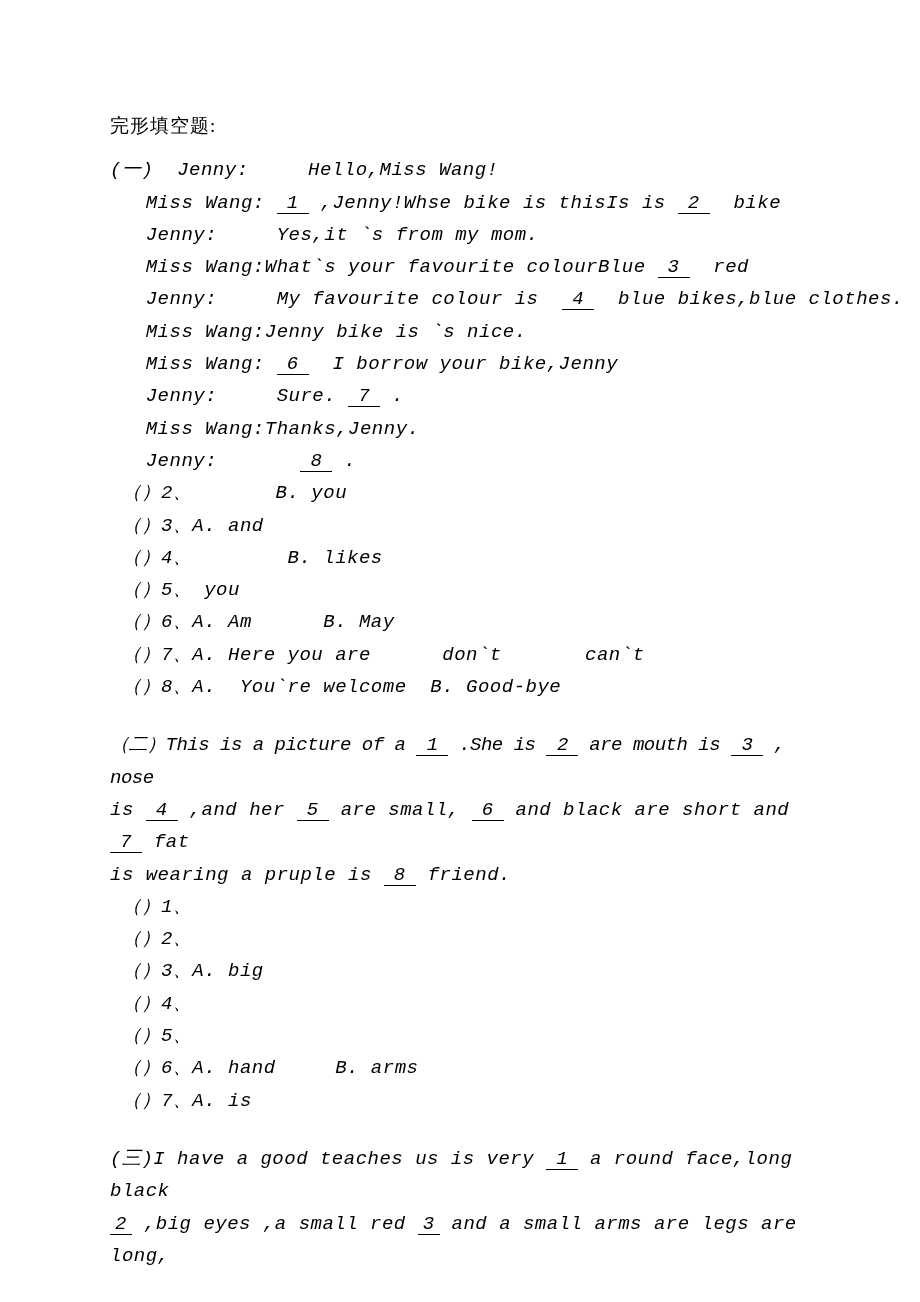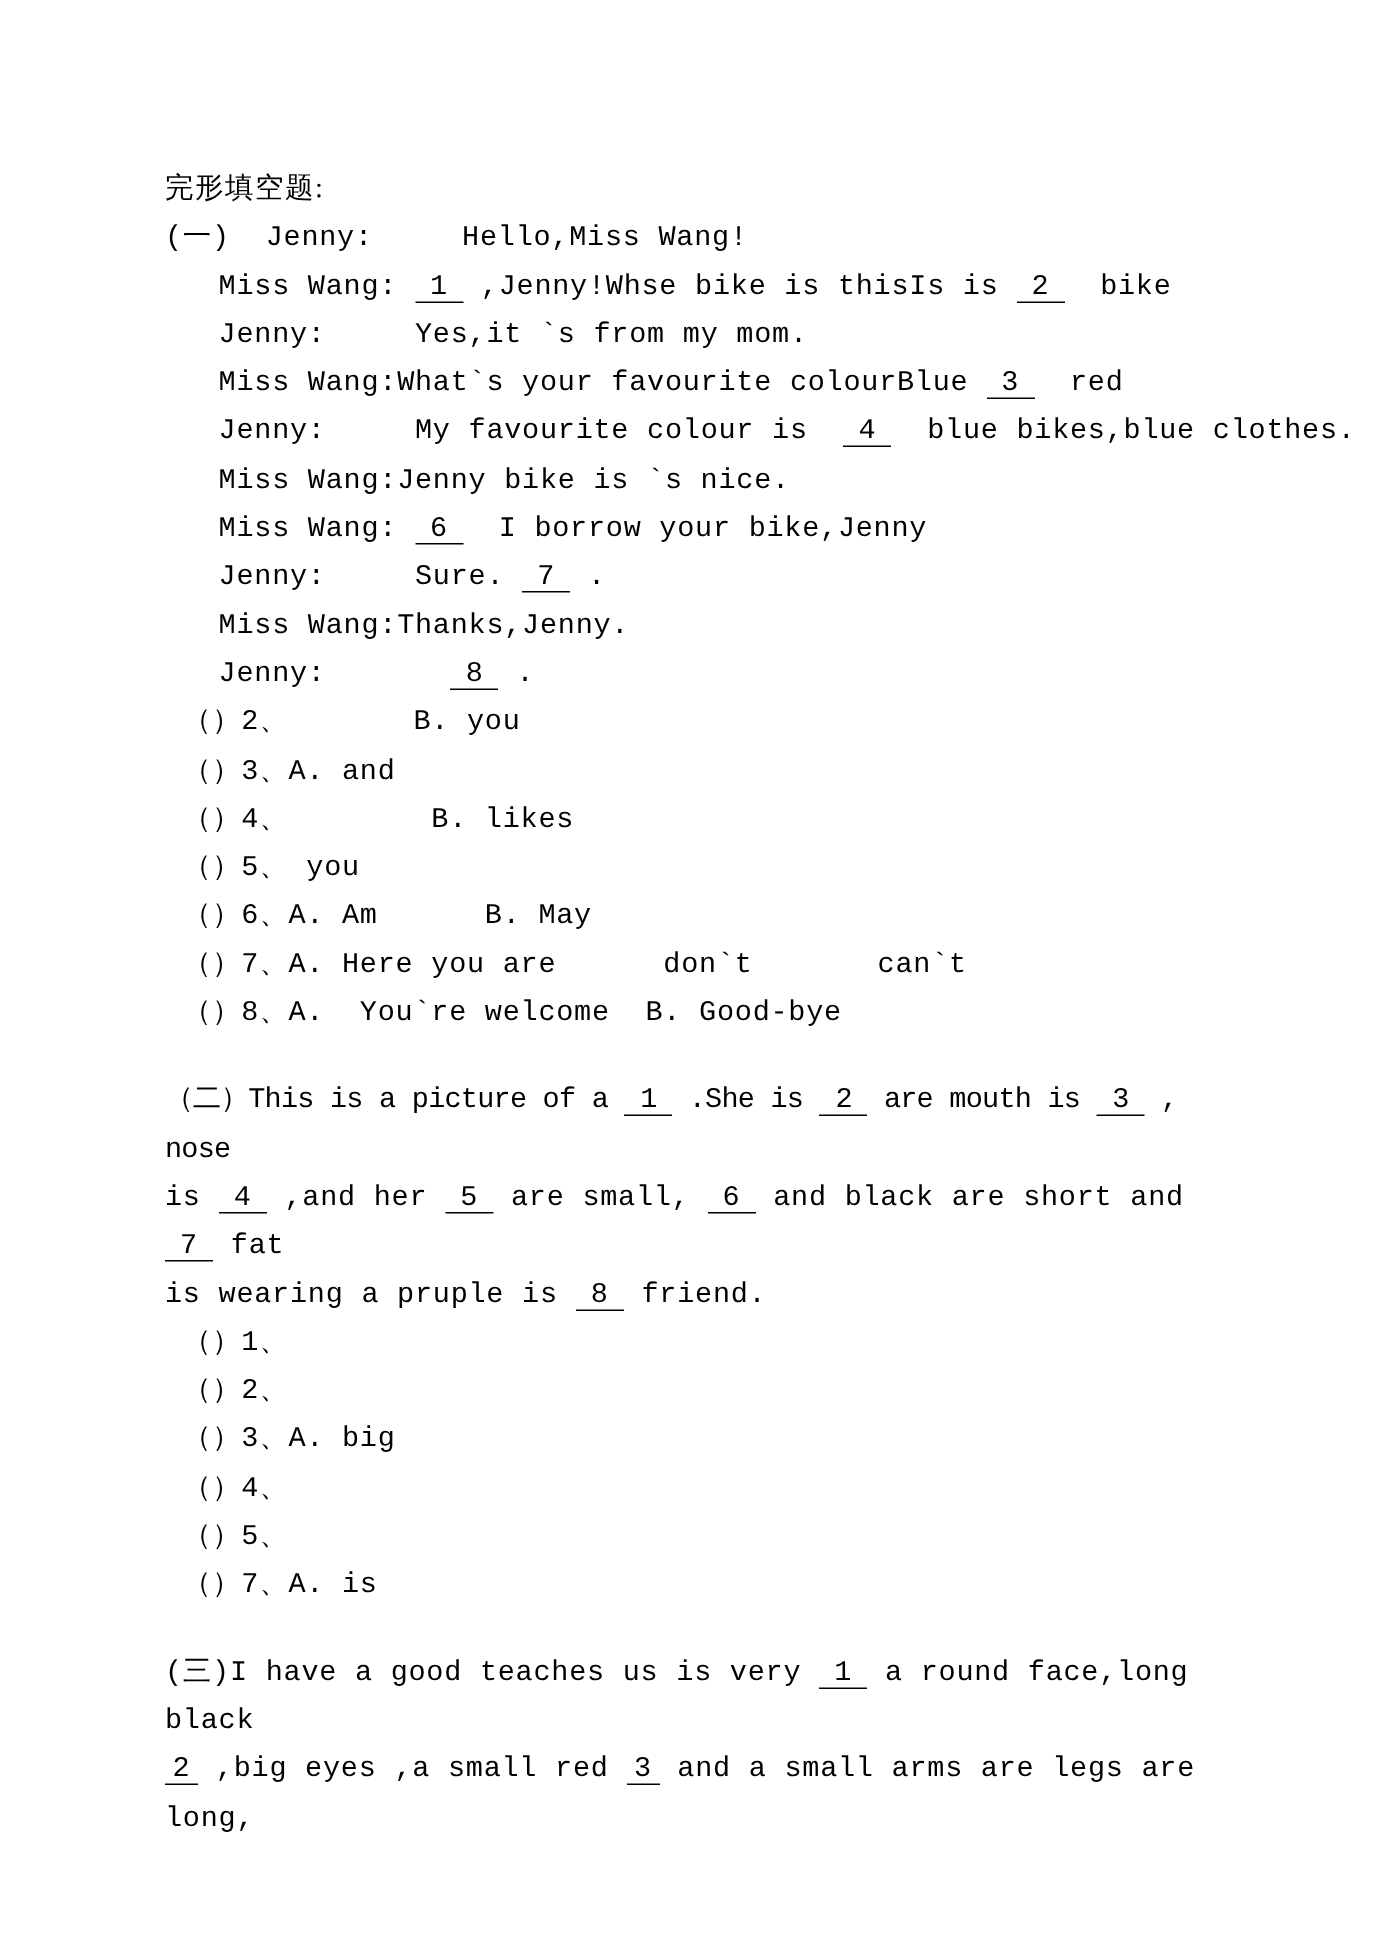--- a/index.html
+++ b/index.html
@@ -33,24 +33,25 @@
     text-align: center;
     border-bottom: 1px solid #000;
     min-width: 18px;
     line-height: 1;
     padding: 0 2px;
   }
   .row {
     white-space: pre;
   }
   .section-title {
-    margin-bottom: 0;
+    margin-bottom: 12px;
   }
   .line {
     display: block;
+    font-style: italic;
   }
 </style>
 </head>
 <body>
 
 <div class="page">
 
   <div class="section-title">完形填空题:</div>
 
   <div class="mono">
@@ -91,20 +92,21 @@
 
     <span class="line"><span>is  </span><span class="blank">4</span><span> ,and her </span><span class="blank">5</span><span> are small, </span><span class="blank">6</span><span> and black are short and </span><span class="blank">7</span><span> fat</span></span>
 
     <span class="line"><span>is wearing a pruple  is </span><span class="blank">8</span><span> friend.</span></span>
 
     <span class="line row"> <span>（）1、</span></span>
     <span class="line row"> <span>（）2、</span></span>
     <span class="line row"> <span>（）3、A. big</span></span>
     <span class="line row"> <span>（）4、</span></span>
     <span class="line row"> <span>（）5、</span></span>
+    <span class="line row"> <span>（）6、A. hand     B. arms</span></span>
     <span class="line row"> <span>（）7、A. is</span></span>
   </div>
 
   <div style="height:26px"></div>
 
   <div class="mono">
     <span class="line"><span>(三)</span><span>I have a good  teaches us  is very </span><span class="blank">1</span><span> a round face,long black</span></span>
 
     <span class="line"><span class="blankn">2</span><span> ,big eyes ,a small red </span><span class="blankn">3</span><span> and a small  arms are  legs are long,</span></span>
 

